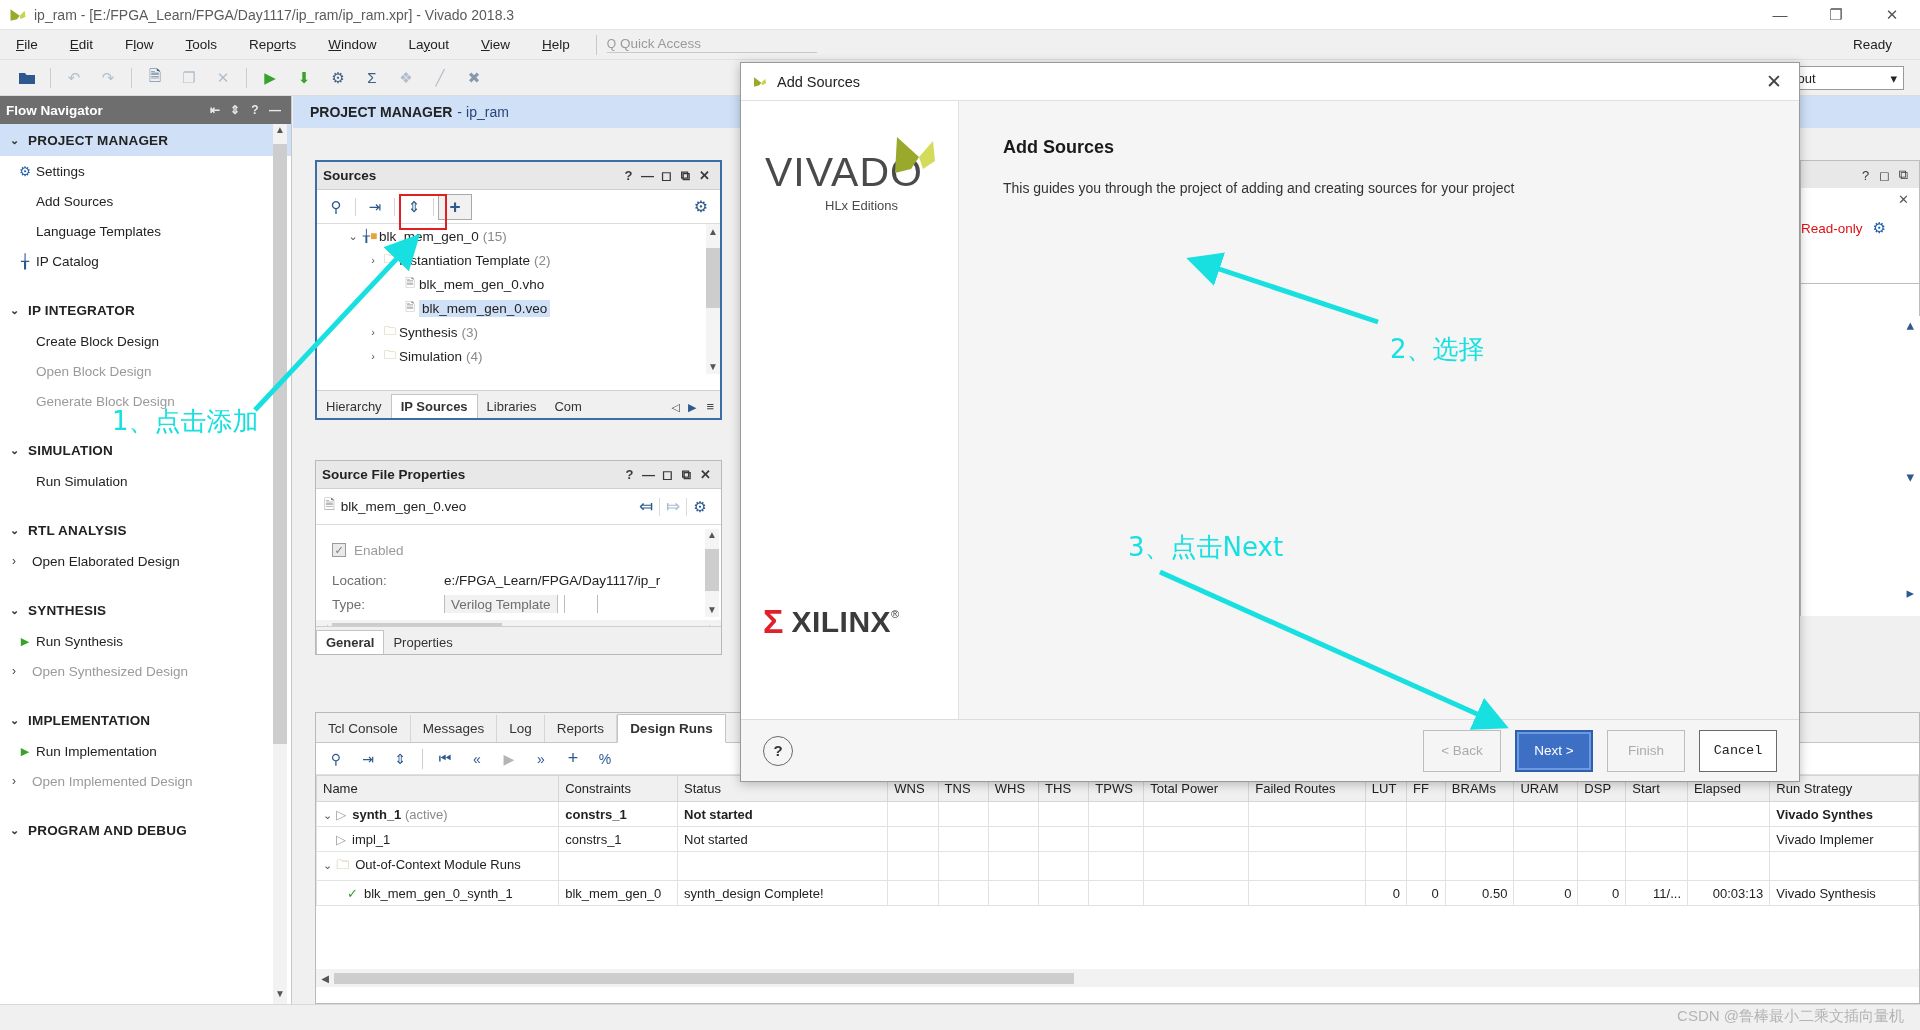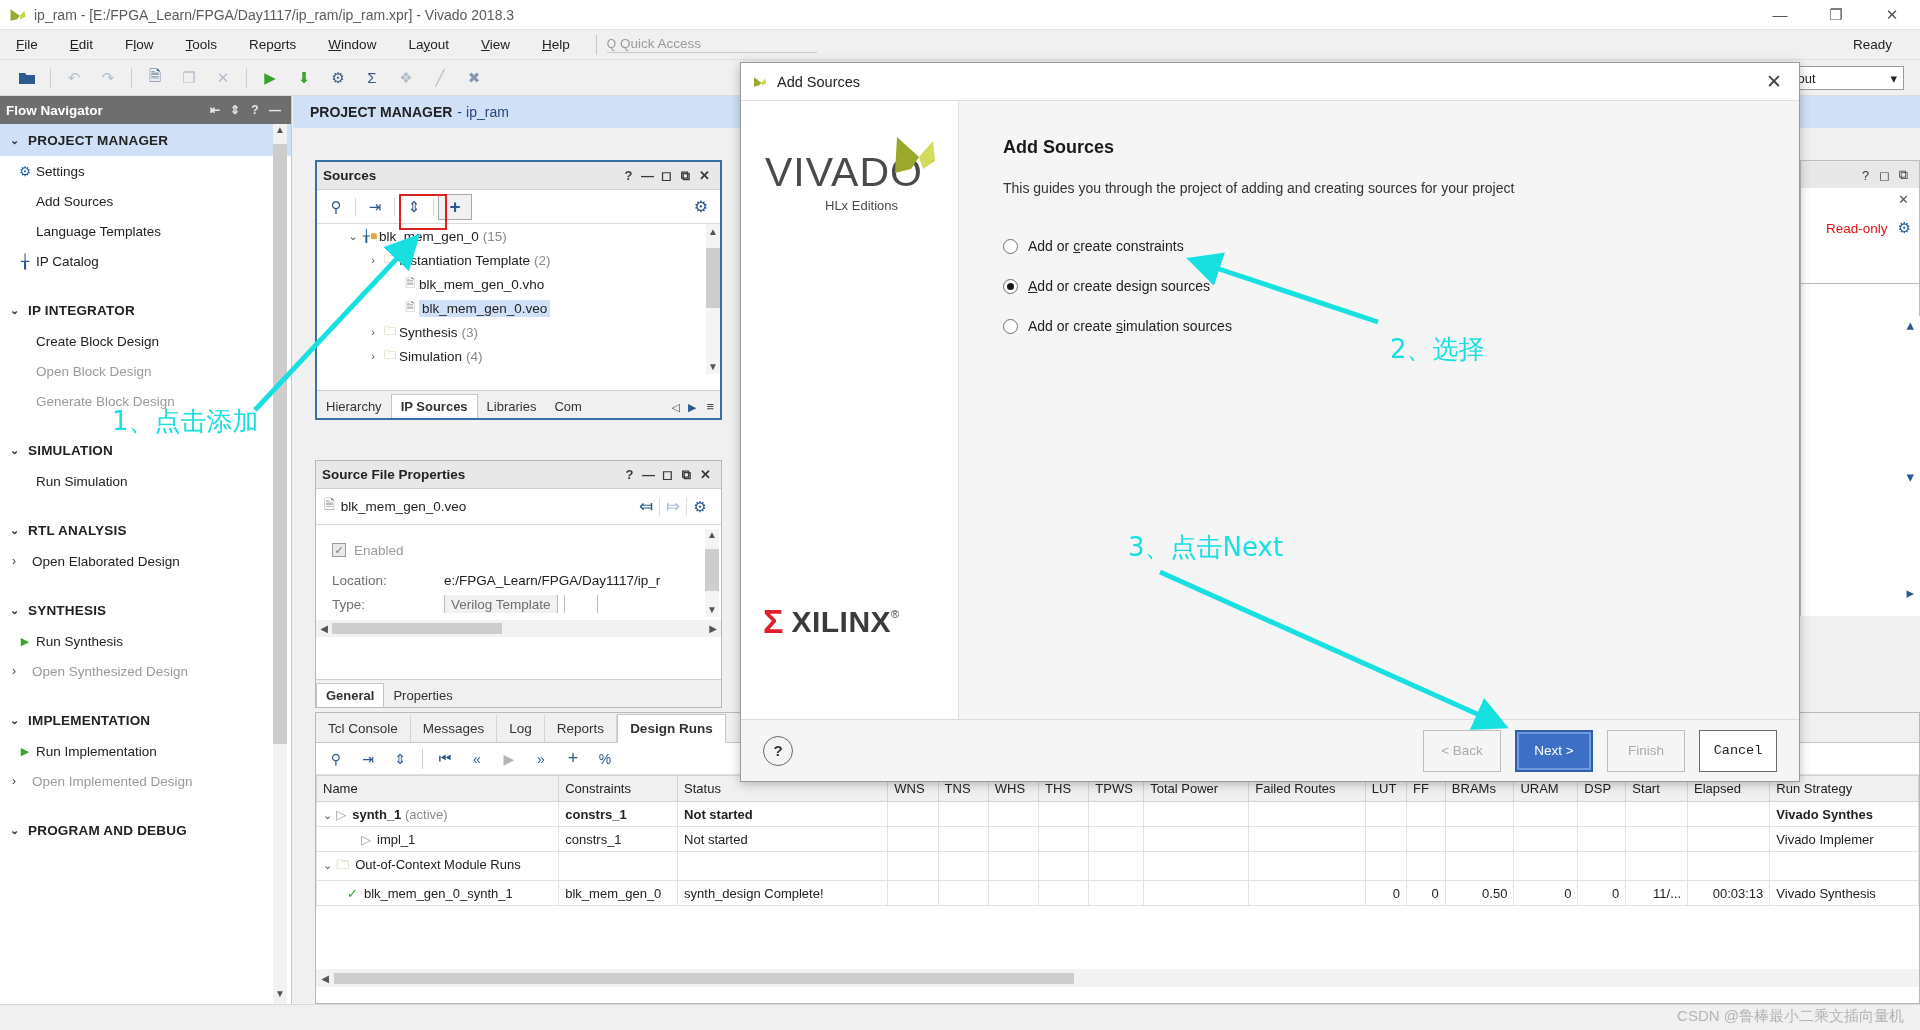--- a/index.html
+++ b/index.html
@@ -122,21 +122,21 @@
   .tchev { width: 16px; text-align: center; color: #555; font-size: 11px; }
   .ticon { width: 18px; text-align: center; font-size: 12px; }
   .src-tabs { position: absolute; bottom: 0; left: 0; right: 0; height: 28px; display: flex;
               align-items: flex-end; background: #f0f0f0; border-top: 1px solid #cfcfcf; }
   .stab { padding: 4px 9px; font-size: 13px; color: #333; }
   .stab.active { font-weight: bold; background: #fff; border: 1px solid #c4c4c4; border-bottom: none; }
   .tree-sb { position: absolute; right: 0; top: 0; width: 14px; bottom: 0; background: #f4f4f4; }
   .tree-thumb { position: absolute; right: 0; top: 24px; width: 14px; height: 60px; background: #cdcdcd; }
 
   
-  #sfp { left: 315px; top: 460px; width: 407px; height: 248px; }
+  #sfp { left: 315px; top: 460px; width: 407px; height: 195px; }
   .sfp-file { height: 36px; display: flex; align-items: center; padding: 0 8px;
               border-bottom: 1px solid #dcdcdc; font-size: 13.5px; }
   .sfp-file .spacer { flex: 1; }
   .nav-ar { width: 26px; text-align: center; font-size: 17px; color: #2d5a8e; }
   .nav-ar.dim { color: #a9bdd4; }
   .sfp-body { position: relative; height: 112px; padding: 10px 0 0 16px; font-size: 13.5px; }
   .sfp-row { display: flex; align-items: center; height: 30px; }
   .sfp-lbl { width: 112px; color: #6e6e6e; }
   .sfp-val { color: #222; }
   .cbx { width: 14px; height: 14px; border: 1px solid #9a9a9a; background: #e9e9e9;
@@ -408,21 +408,21 @@
 
   <div class="rt-panel" style="left:1800px; top:160px; width:120px; height:28px;">
     <div class="rt-head" style="width:100%">
       <span class="ph-ic">?</span>
       <span class="ph-ic">◻</span>
       <span class="ph-ic">⧉</span>
     </div>
   </div>
   <div style="position:absolute; left:1800px; top:188px; width:120px; height:96px; background:#fff; border:1px solid #bdbdbd; border-top:none;">
     <div style="text-align:right; padding:4px 10px 0 0; color:#555;">✕</div>
-    <div style="display:flex; align-items:center; justify-content:flex-end; padding:12px 8px 0 0;">
+    <div style="display:flex; align-items:center; padding:12px 8px 0 0;">
       <span style="color:#d11; font-size:13.5px;">Read-only</span>
       <span style="margin-left:10px; color:#1f5fa8; font-size:15px;">⚙</span>
     </div>
   </div>
   <div style="position:absolute; left:1800px; top:284px; width:120px; height:32px; background:#fff; border-left:1px solid #bdbdbd; border-right:1px solid #bdbdbd;"></div>
   <div class="yellowstrip" style="left:1800px; top:440px; width:120px; height:34px;"></div>
   <div style="position:absolute; left:1800px; top:316px; width:120px; height:300px; background:#fff; border-left:1px solid #bdbdbd;">
     <div style="position:absolute; right:6px; top:0; color:#2d5a8e; font-size:15px;">▴</div>
     <div style="position:absolute; right:6px; top:152px; color:#2d5a8e; font-size:15px;">▾</div>
     <div style="position:absolute; right:6px; bottom:14px; color:#2d5a8e; font-size:15px;">▸</div>
@@ -648,21 +648,21 @@
               <td class="num"></td>
               <td class="num"></td>
               <td class="num"></td>
               <td class="num"></td>
               <td class="num"></td>
               <td class="num"></td>
               <td class="num"></td>
               <td class="b">Vivado Synthes</td>
             </tr>
             <tr>
-              <td style="padding-left: 44px;"><span style="color:#9a9a9a;margin-right:6px">▷</span><span class="">impl_1</span></td>
+              <td style="padding-left: 19px;"><span style="color:#9a9a9a;margin-right:6px">▷</span><span class="">impl_1</span></td>
               <td class="">constrs_1</td>
               <td class="">Not started</td>
               <td class="num"></td>
               <td class="num"></td>
               <td class="num"></td>
               <td class="num"></td>
               <td class="num"></td>
               <td class="num"></td>
               <td class="num"></td>
               <td class="num"></td>
@@ -767,36 +767,20 @@
         </div>
         <div class="xilinx-logo">
           <span class="xil-x">Σ</span>
           <span class="xil-word">XILINX</span>
           <span style="font-size:11px;color:#3b3b3b;align-self:flex-start;margin-top:6px">®</span>
         </div>
       </div>
       <div class="modal-right">
         <div class="modal-h1">Add Sources</div>
         <div class="modal-desc">This guides you through the project of adding and creating sources for your project</div>
-        <div class="radio-group" id="radio-group">
-            <div class="radio-row">
-              <span class="radio"></span>
-              <span>Add or <u>c</u>reate constraints</span>
-            </div>
-            <div class="radio-row">
-              <span class="radio checked">
-                <span class="dot"></span>
-              </span>
-              <span><u>A</u>dd or create design sources</span>
-            </div>
-            <div class="radio-row">
-              <span class="radio"></span>
-              <span>Add or create <u>s</u>imulation sources</span>
-            </div>
-          </div>
       </div>
     </div>
     <div class="modal-foot">
       <div class="help-circle">?</div>
       <span style="flex:1"></span>
       <div id="dialog-buttons" style="display:flex; align-items:center;">
           <div class="btn dim">&lt; Back</div>
           <div class="btn primary">Next &gt;</div>
           <div class="btn dim">Finish</div>
           <div class="btn cancel">Cancel</div>

